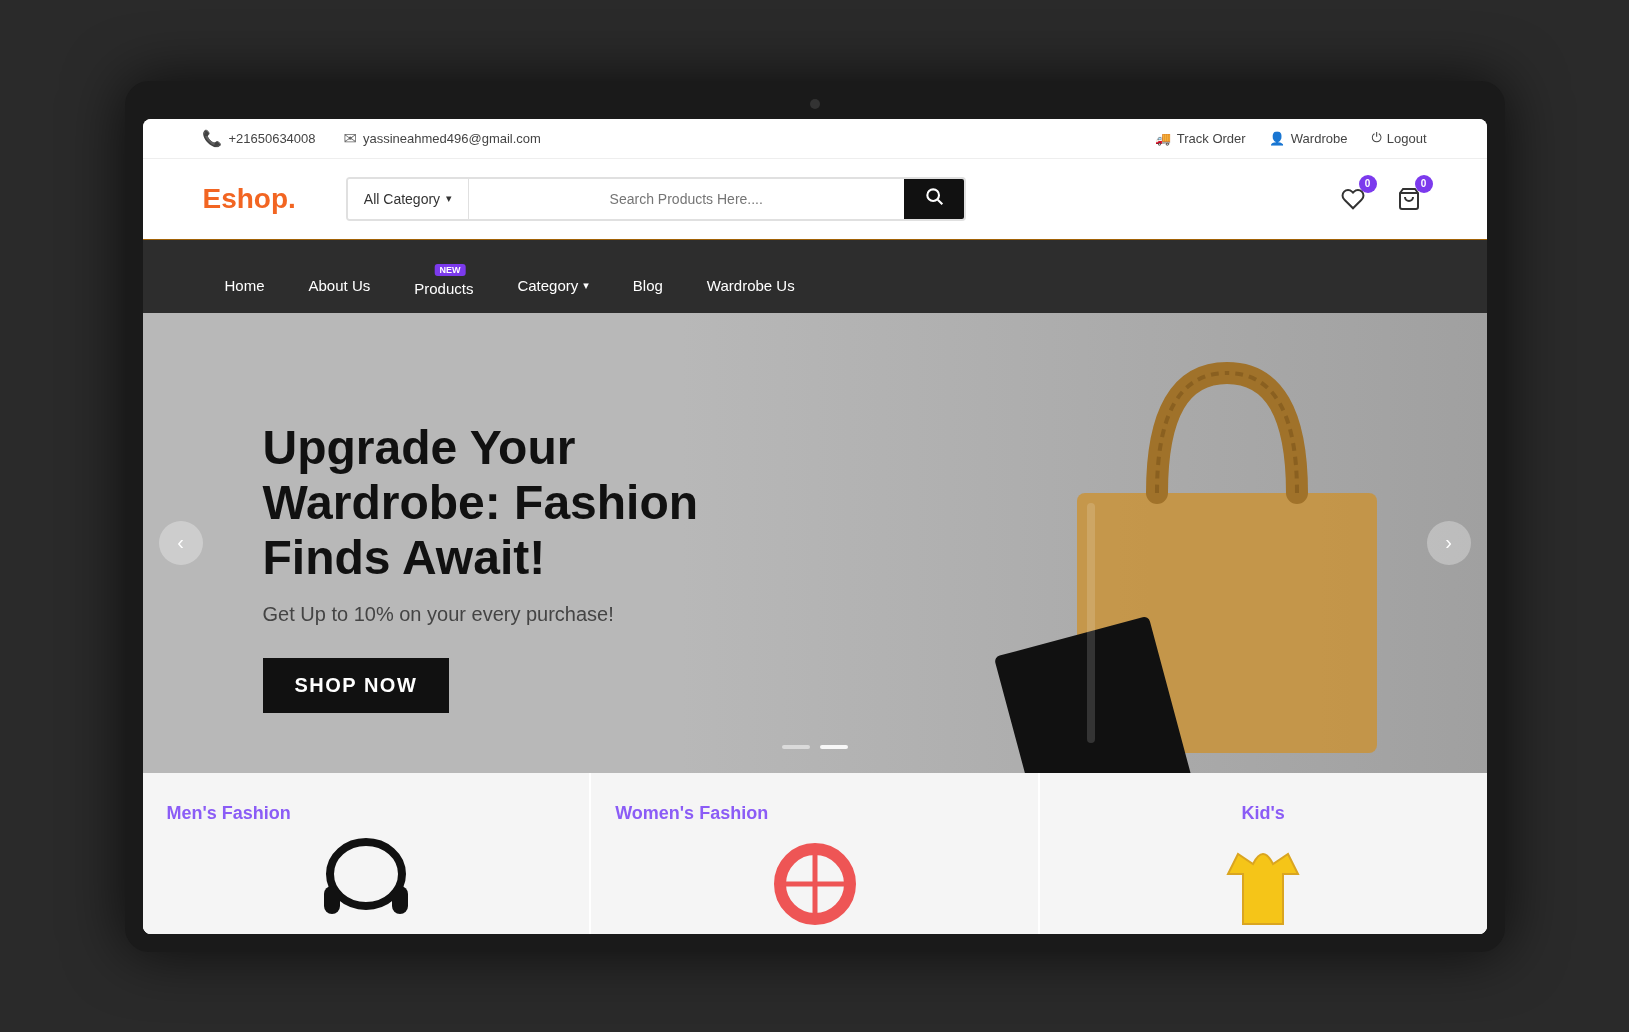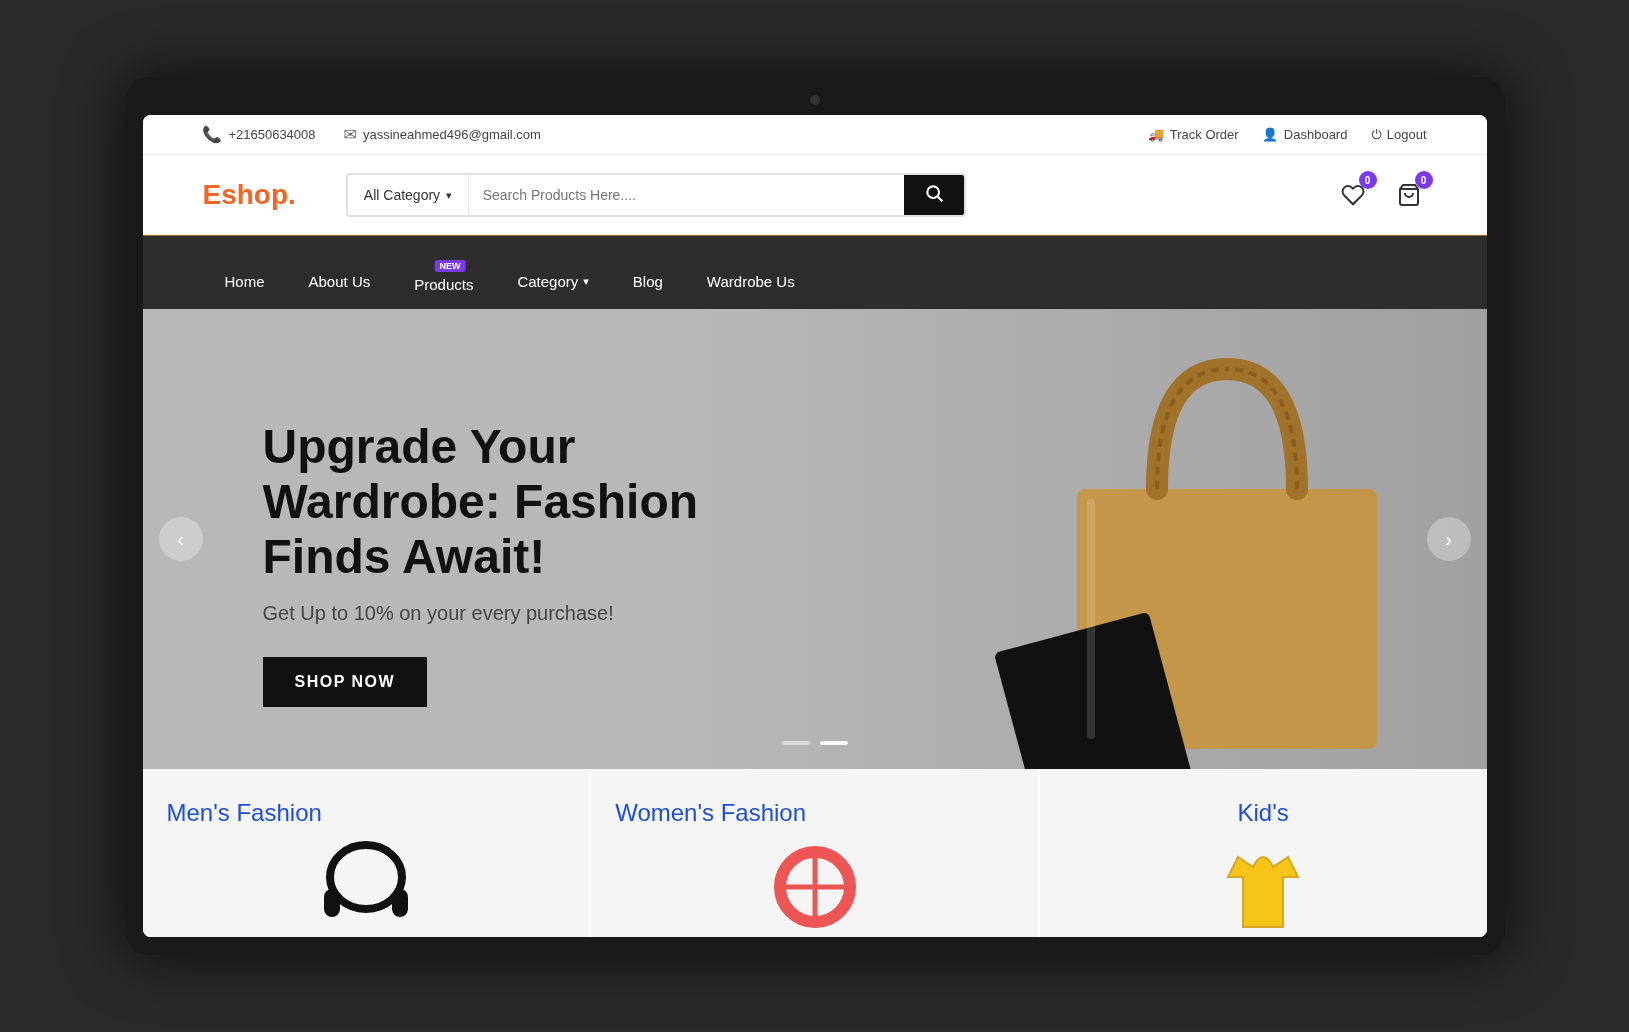--- a/index.html
+++ b/index.html
@@ -103,20 +103,21 @@
       cursor: pointer;
       white-space: nowrap;
     }
     .search-input {
       flex: 1;
       border: none;
       outline: none;
       padding: 12px 14px;
       font-size: 14px;
       color: #999;
+      text-align: center;
     }
     .search-btn {
       background: #111;
       border: none;
       padding: 0 20px;
       cursor: pointer;
       display: flex;
       align-items: center;
       justify-content: center;
     }
@@ -225,21 +226,21 @@
       font-size: 20px;
       color: #444;
       margin-bottom: 32px;
       font-weight: 400;
     }
     .hero-btn {
       background: #111;
       color: #fff;
       border: none;
       padding: 16px 32px;
-      font-size: 16px;
+      font-size: 20px;
       font-weight: 700;
       letter-spacing: 1.5px;
       cursor: pointer;
     }
     .slider-arrow {
       position: absolute;
       top: 50%;
       transform: translateY(-50%);
       background: rgba(255,255,255,0.3);
       border: none;
@@ -285,23 +286,23 @@
       padding: 30px 24px 0;
       min-height: 140px;
       display: flex;
       flex-direction: column;
       border-right: 2px solid #fff;
       overflow: hidden;
       position: relative;
     }
     .cat-card:last-child { border-right: none; text-align: center; }
     .cat-title {
-      font-size: 24px;
-      font-weight: 400;
-      color: #1d4ed8;
+      font-size: 18px;
+      font-weight: 700;
+      color: #8b5cf6;
       margin-bottom: 10px;
     }
     .cat-img-area {
       flex: 1;
       display: flex;
       justify-content: center;
       align-items: flex-end;
     }
     
     .icon-phone { color: #666; font-size: 16px; }
@@ -328,21 +329,21 @@
           <span>yassineahmed496@gmail.com</span>
         </div>
       </div>
       <div class="top-bar-right">
         <div class="top-bar-right-item">
           <span>🚚</span>
           <span>Track Order</span>
         </div>
         <div class="top-bar-right-item">
           <span>👤</span>
-          <span>Dashboard</span>
+          <span>Wardrobe</span>
         </div>
         <div class="top-bar-right-item">
           <span>⏻</span>
           <span>Logout</span>
         </div>
       </div>
     </div>
 
     <div class="header">
       <div class="logo">

